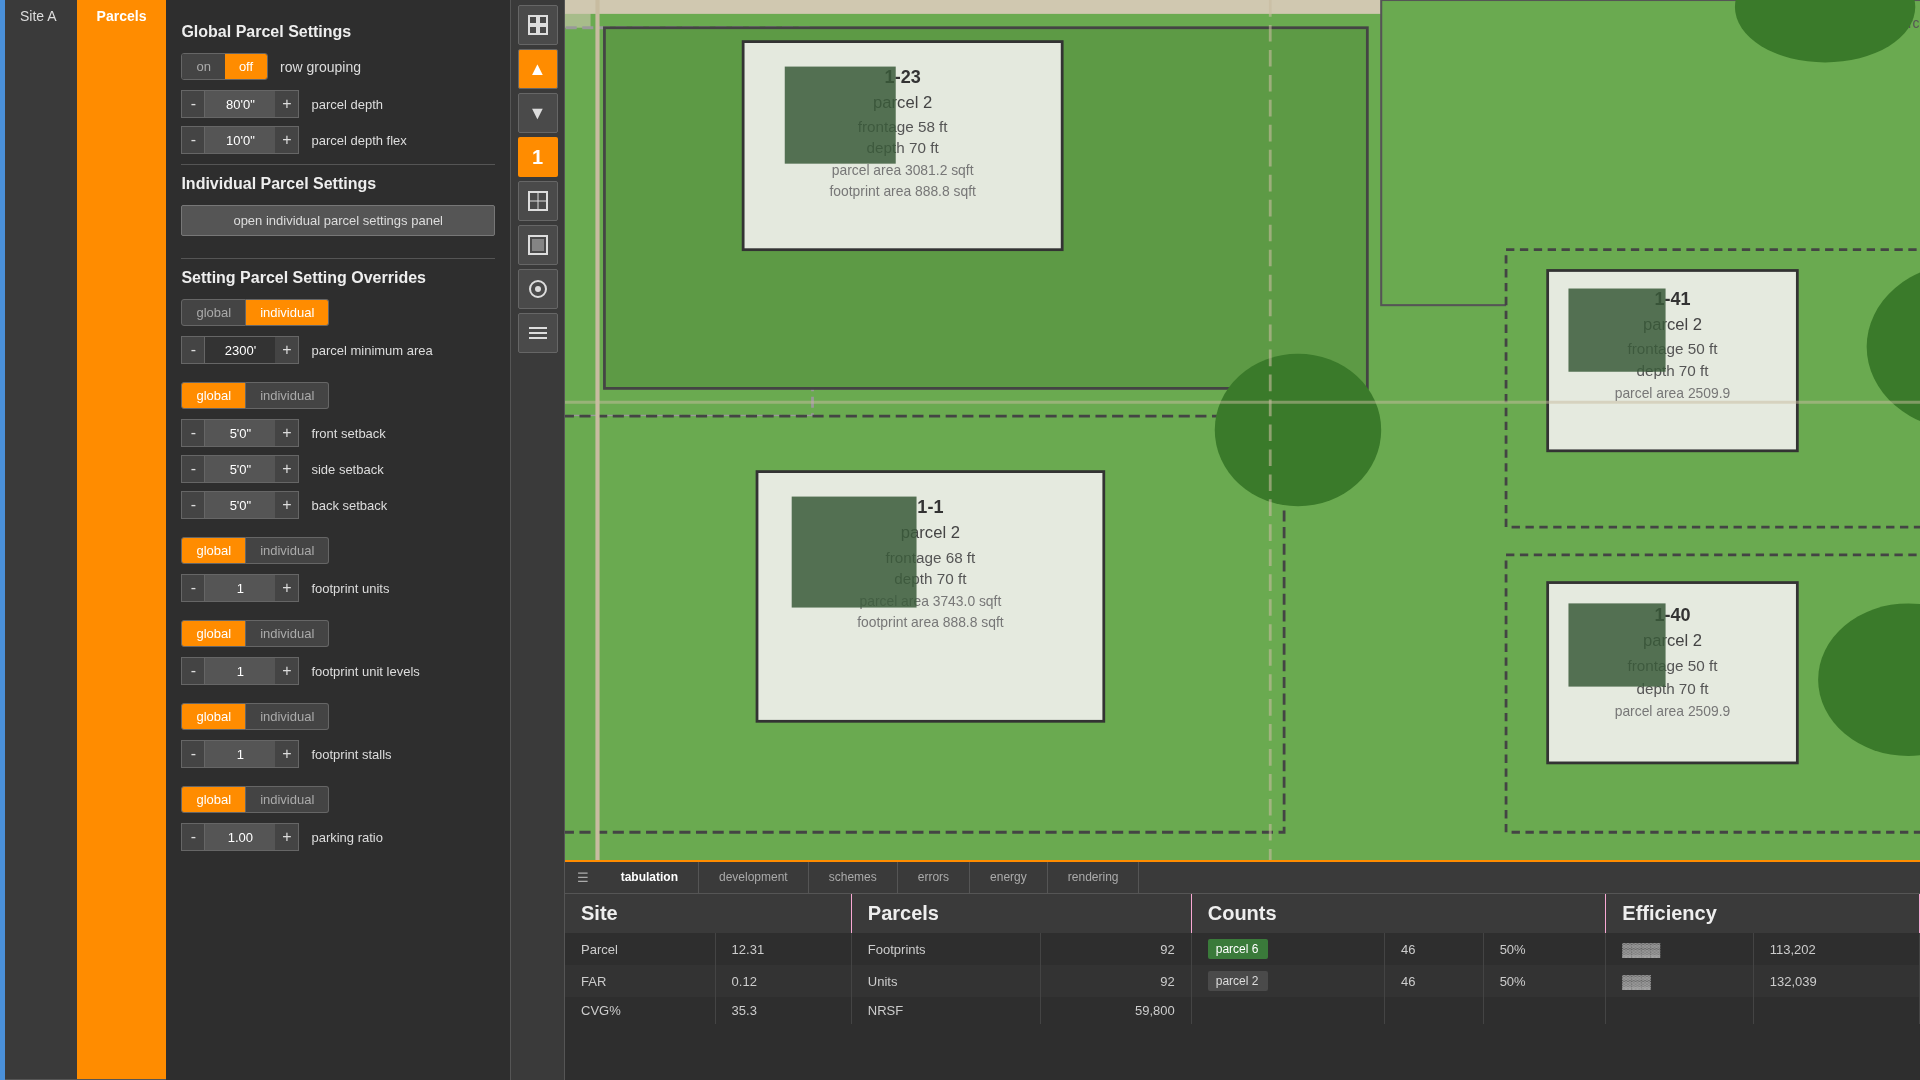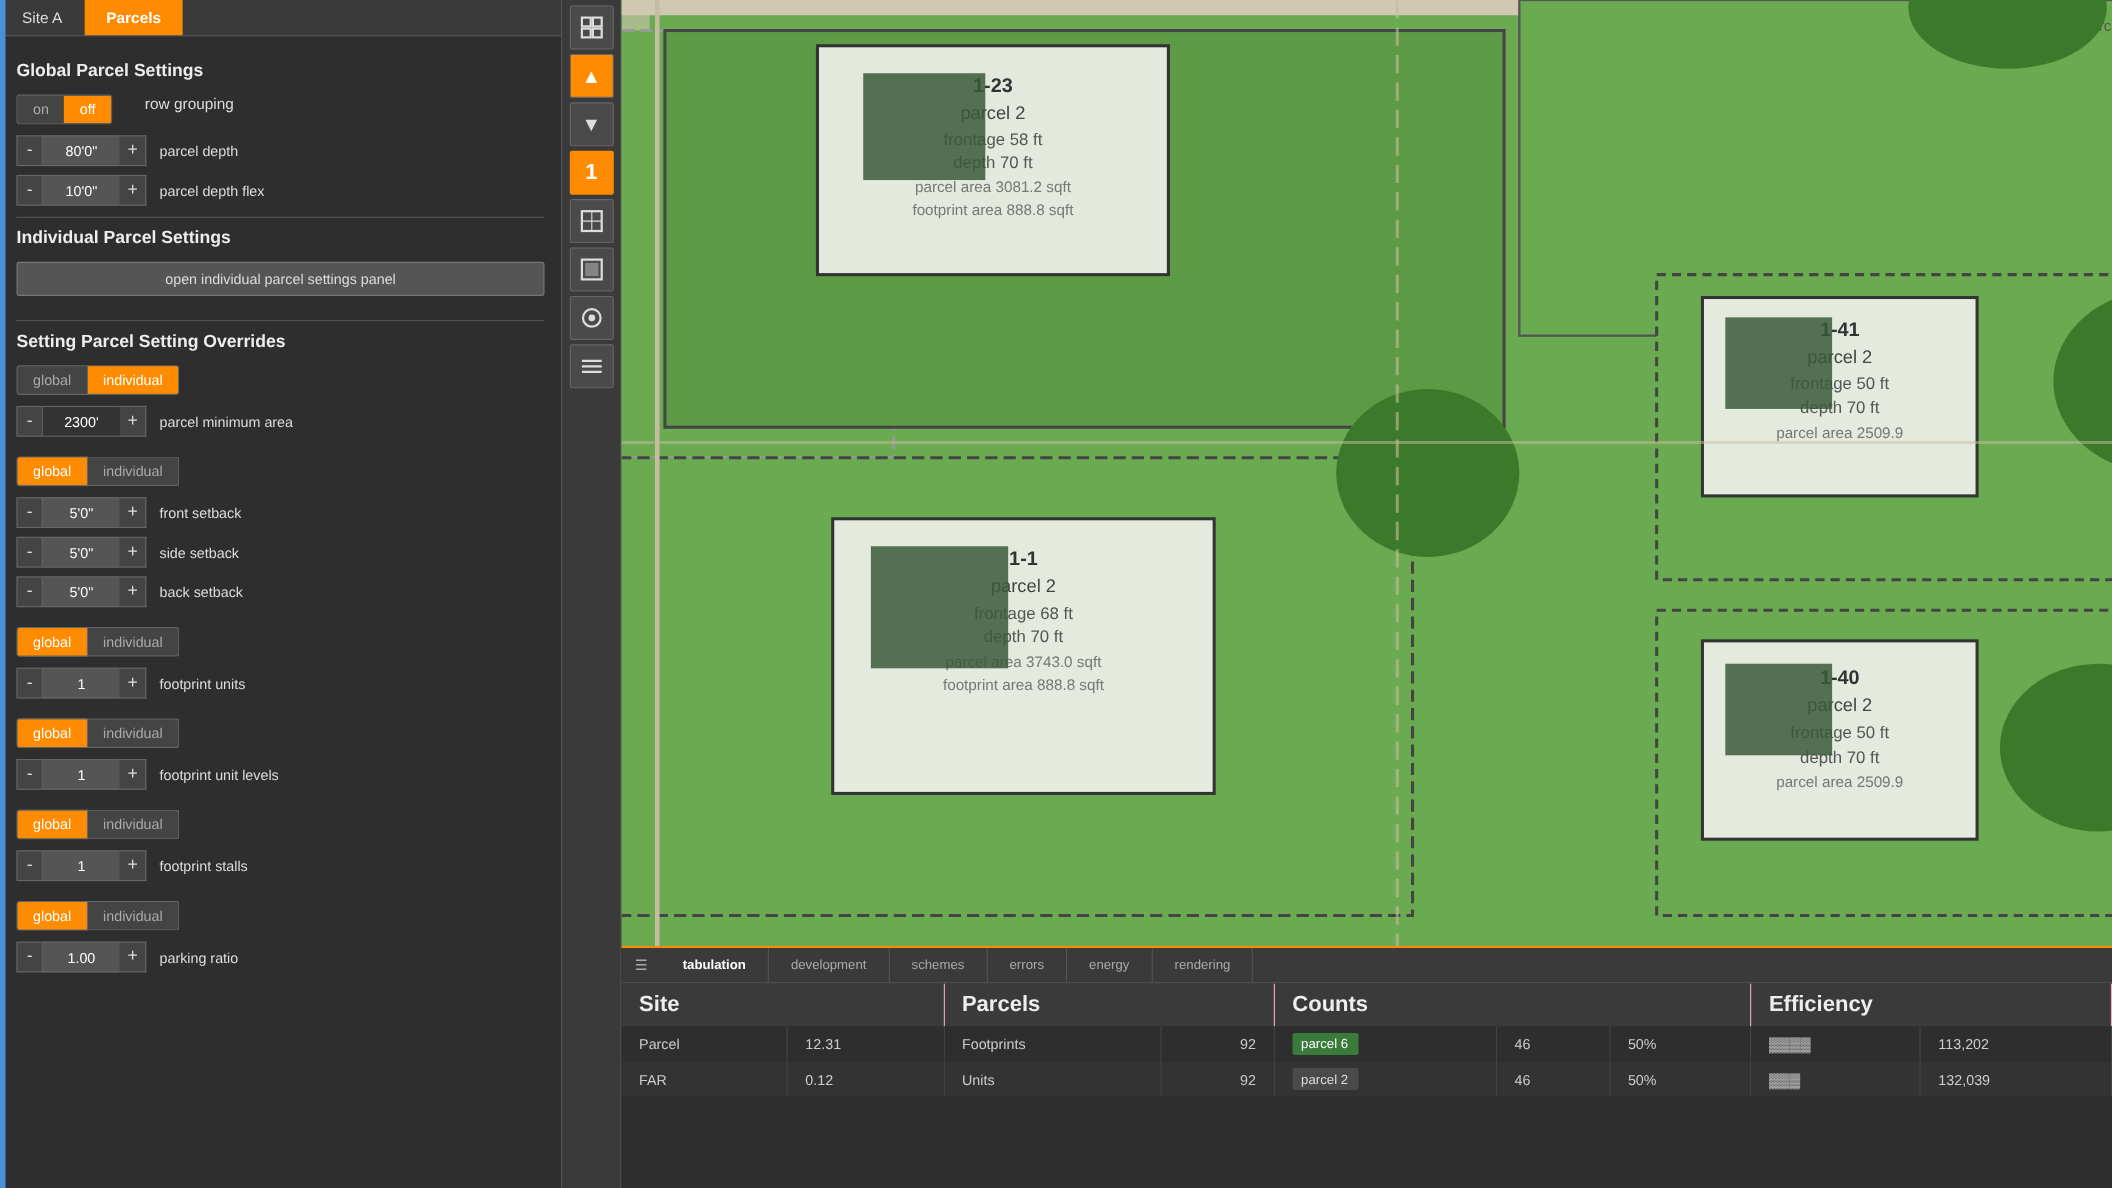--- a/index.html
+++ b/index.html
@@ -1,33 +1,33 @@
 <!DOCTYPE html>
 <html><head>
   <meta charset="utf-8">
   <style>
     * { box-sizing: border-box; margin: 0; padding: 0; }
     body { font-family: Arial, sans-serif; font-size: 13px; background: #2a2a2a; color: #ddd; width: 1920px; height: 1080px; overflow: hidden; display: flex; flex-direction: column; }
 
     .main-layout { display: flex; flex: 1; height: 100%; }
 
     
-    .left-panel { width: 510px; background: #2e2e2e; display: flex; flex-direction: column; flex-shrink: 0; overflow-y: auto; }
+    .left-panel { width: 510px; background: #2e2e2e; display: flex; flex-direction: row; flex-shrink: 0; overflow-y: auto; }
 
     .top-tabs { display: flex; background: #3a3a3a; border-bottom: 1px solid #555; }
     .top-tab { padding: 8px 20px; cursor: pointer; font-size: 14px; color: #aaa; }
     .top-tab.active { background: #ff8c00; color: #fff; font-weight: bold; }
     .top-tab.site { color: #ddd; }
 
     .panel-content { padding: 15px; flex: 1; }
 
     .section-title { font-size: 16px; font-weight: bold; color: #eee; margin-bottom: 12px; margin-top: 8px; }
 
     
-    .toggle-row { display: flex; margin-bottom: 10px; gap: 18px; }
+    .toggle-row { display: flex; align-items: center; margin-bottom: 10px; }
     .toggle-group { display: flex; border: 1px solid #666; border-radius: 3px; overflow: hidden; }
     .toggle-btn { padding: 5px 14px; font-size: 13px; cursor: pointer; background: #444; color: #aaa; border: none; }
     .toggle-btn.active-off { background: #ff8c00; color: #fff; }
     .toggle-label { margin-left: 12px; color: #ddd; font-size: 14px; }
 
     
     .stepper-row { display: flex; align-items: center; margin-bottom: 8px; }
     .stepper-btn { width: 24px; height: 28px; background: #444; border: 1px solid #666; color: #ddd; cursor: pointer; font-size: 16px; display: flex; align-items: center; justify-content: center; }
     .stepper-value { min-width: 70px; height: 28px; background: #555; border: 1px solid #666; border-left: none; border-right: none; display: flex; align-items: center; justify-content: center; color: #fff; font-size: 13px; }
     .stepper-plus { border-left: none; }
@@ -386,18 +386,29 @@
               <td>FAR</td>
               <td>0.12</td>
               <td>Units</td>
               <td class="count-cell">92</td>
               <td><span class="parcel2-badge">parcel 2</span></td>
               <td>46</td>
               <td>50%</td>
               <td style="color:#aaa;">▓▓▓</td>
               <td>132,039</td>
             </tr>
+            <tr>
+              <td>CVG%</td>
+              <td>35.3</td>
+              <td>NRSF</td>
+              <td class="count-cell">59,800</td>
+              <td></td>
+              <td></td>
+              <td></td>
+              <td></td>
+              <td></td>
+            </tr>
           </tbody>
         </table>
       </div>
     </div>
   </div>
 </div>
 
 </body></html>

